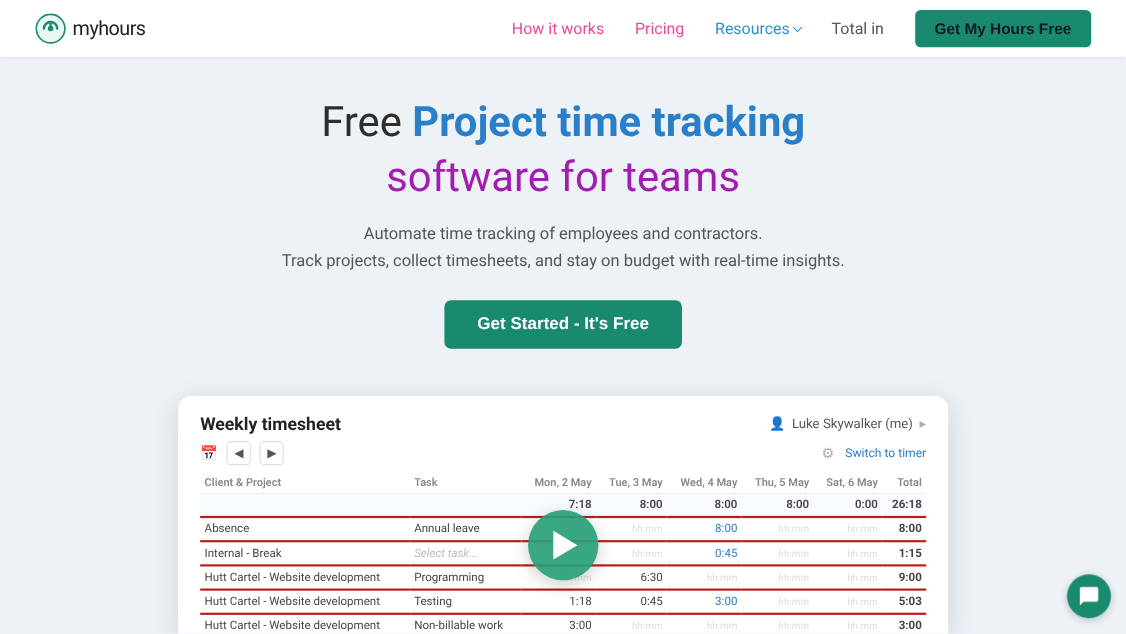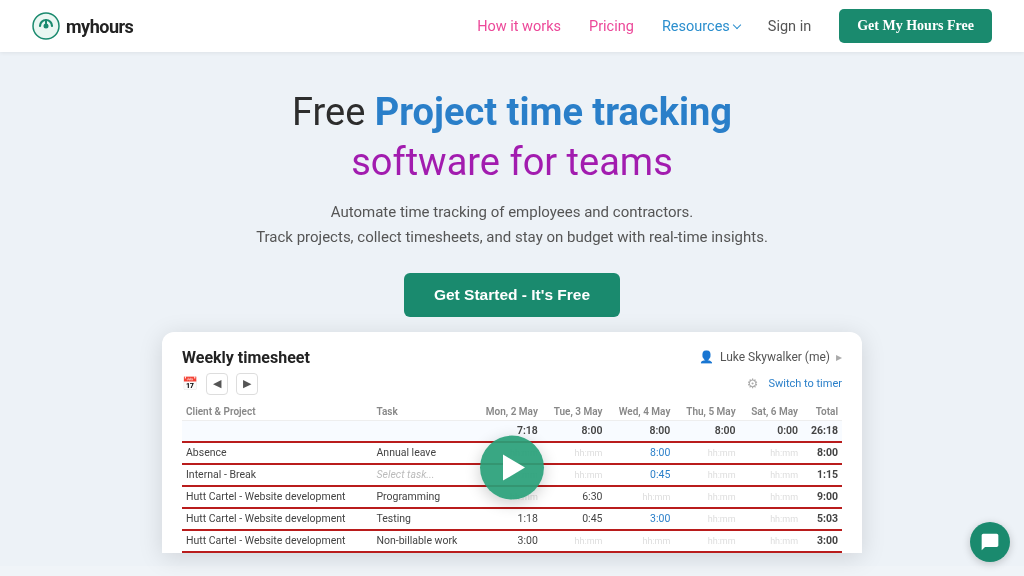--- a/index.html
+++ b/index.html
@@ -28,21 +28,21 @@
       align-items: center;
       gap: 6px;
       text-decoration: none;
     }
     .logo-icon {
       width: 28px;
       height: 28px;
     }
     .logo-text {
       font-size: 18px;
-      font-weight: 700;
+      font-weight: 400;
       color: #222;
       letter-spacing: -0.5px;
     }
     .logo-text span { color: #222; }
     .navbar-nav {
       display: flex;
       align-items: center;
       gap: 28px;
       margin-left: auto;
     }
@@ -69,29 +69,28 @@
       margin-top: -2px;
     }
     .nav-signin {
       font-size: 14.5px;
       color: #555;
       text-decoration: none;
       cursor: pointer;
     }
     .btn-cta {
       background: #1a8a6e;
-      color: #ffffff;
+      color: #0f172a;
       border: none;
       padding: 9px 18px;
       border-radius: 5px;
       font-size: 14px;
       font-weight: 600;
       cursor: pointer;
       white-space: nowrap;
-      font-family: Liberation Serif, serif;
     }
 
     
     .hero {
       background: #edf2f7;
       text-align: center;
       padding: 38px 20px 0;
     }
     .hero-title {
       font-size: 38px;
@@ -118,20 +117,21 @@
     }
     .btn-start {
       background: #1a8a6e;
       color: #fff;
       border: none;
       padding: 13px 30px;
       border-radius: 6px;
       font-size: 15.5px;
       font-weight: 600;
       cursor: pointer;
+      margin-bottom: 28px;
       display: inline-block;
     }
 
     
     .timesheet-wrapper {
       display: flex;
       justify-content: center;
       padding: 13px 60px;
       margin-top: 2px;
       align-items: center;
@@ -291,21 +291,21 @@
     </svg>
     <span class="logo-text"><span>my</span>hours</span>
   </a>
   <div class="navbar-nav">
     <a class="nav-link">How it works</a>
     <a class="nav-link">Pricing</a>
     <span class="nav-resources">
       <span>Resources</span>
       <i class="chevron"></i>
     </span>
-    <a class="nav-signin">Sign in</a>
+    <a class="nav-signin">Total in</a>
     <button class="btn-cta">Get My Hours Free</button>
   </div>
 </nav>
 
 <section class="hero">
   <h1 class="hero-title">
     <span>Free </span><span class="hero-title-colored">Project time tracking</span>
   </h1>
   <p class="hero-subtitle">software for teams</p>
   <p class="hero-desc">

